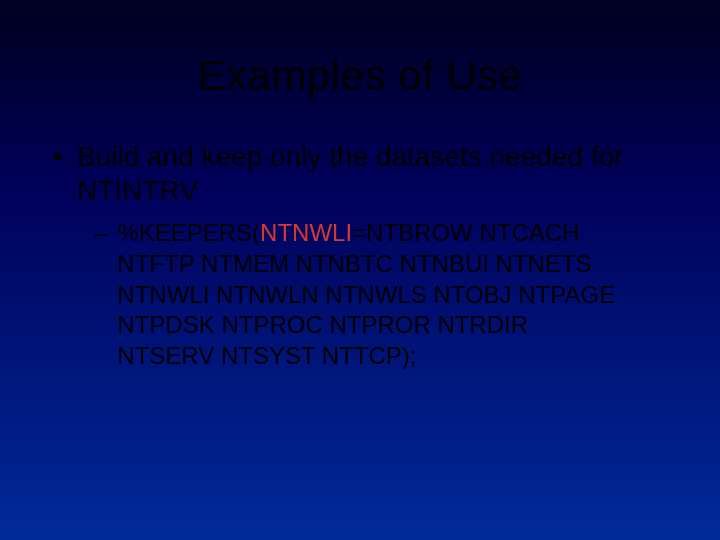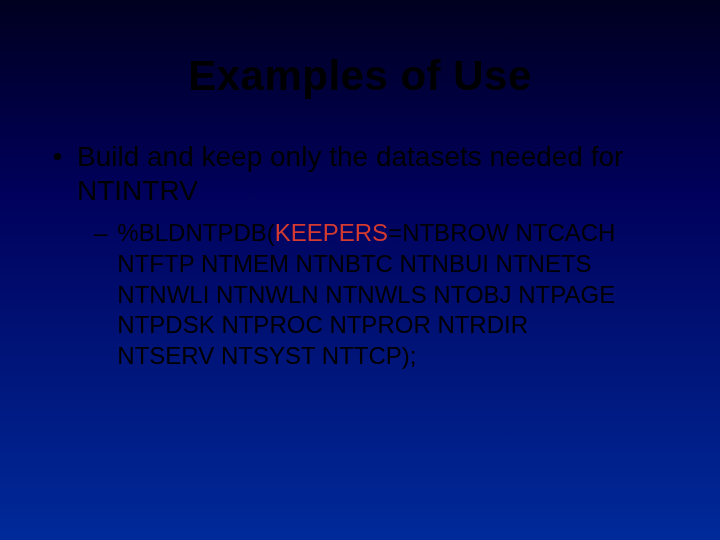--- a/index.html
+++ b/index.html
@@ -14,21 +14,21 @@
     width: 720px;
     height: 540px;
     background: linear-gradient(to bottom, #000020 0%, #00005a 35%, #002a9a 100%);
     position: relative;
     box-sizing: border-box;
   }
   .title {
     text-align: center;
     color: #000000;
     font-size: 42px;
-    font-weight: 700;
+    font-weight: 400;
     padding-top: 52px;
     letter-spacing: 0.5px;
   }
   .body {
     padding: 40px 55px 0 46px;
   }
   .bullet-row {
     display: flex;
     align-items: flex-start;
     color: #000000;
@@ -78,18 +78,18 @@
 
   <div class="body">
 
     <div class="bullet-row">
       <div class="bullet-dot"></div>
       <div class="bullet-text">Build and keep only the datasets needed for NTINTRV</div>
     </div>
 
     <div class="sub-row">
       <div class="dash">–</div>
-      <div class="sub-text"><span>%BLDNTPDB(</span><span class="kw">KEEPERS</span><span>=NTBROW NTCACH NTFTP NTMEM NTNBTC NTNBUI NTNETS NTNWLI NTNWLN NTNWLS NTOBJ NTPAGE NTPDSK NTPROC NTPROR NTRDIR NTSERV NTSYST NTTCP);</span></div>
+      <div class="sub-text"><span>%KEEPERS(</span><span class="kw">NTNWLI</span><span>=NTBROW NTCACH NTFTP NTMEM NTNBTC NTNBUI NTNETS NTNWLI NTNWLN NTNWLS NTOBJ NTPAGE NTPDSK NTPROC NTPROR NTRDIR NTSERV NTSYST NTTCP);</span></div>
     </div>
 
   </div>
 
 </div>
 
 </body></html>

